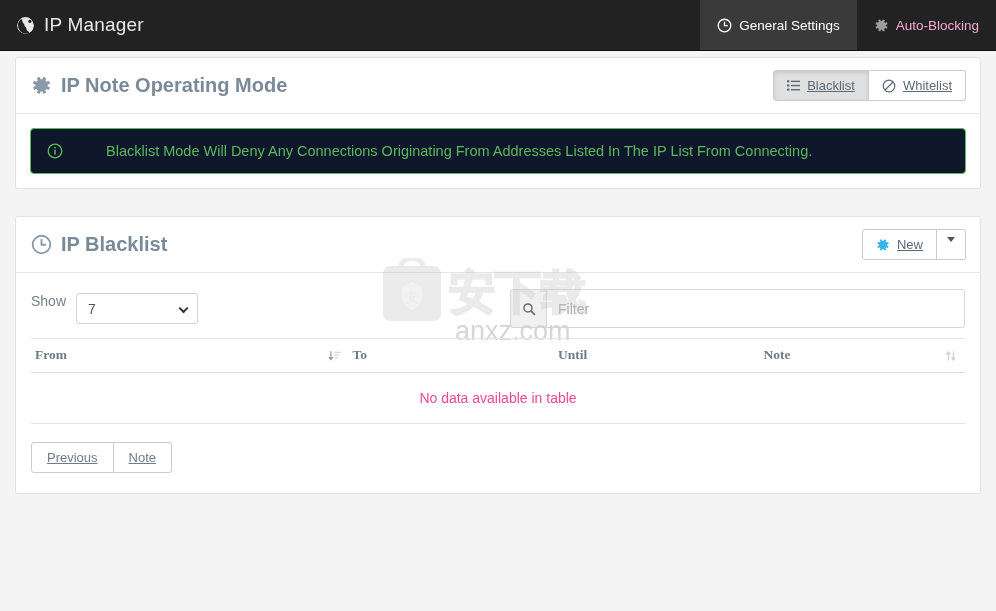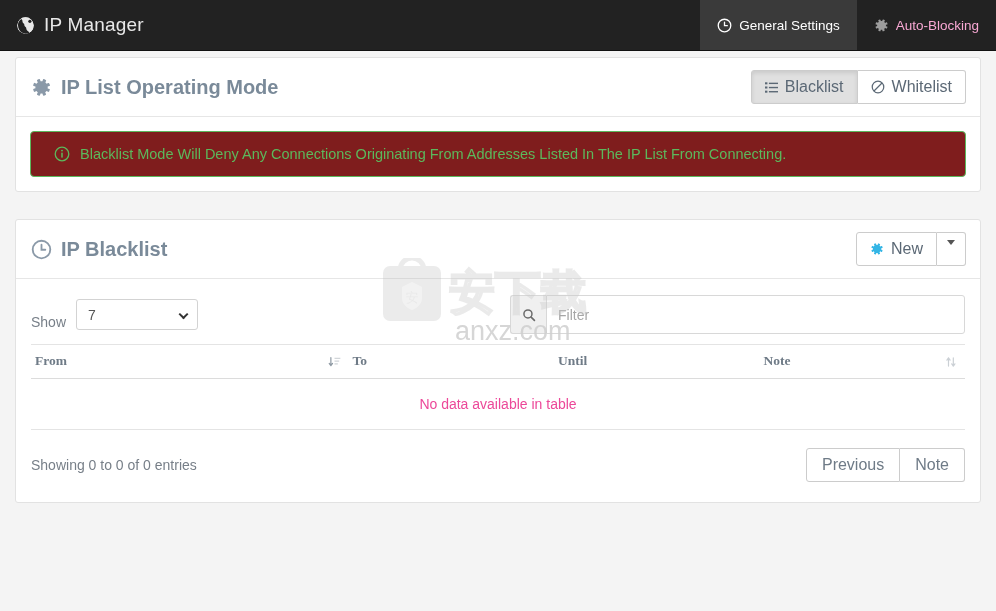--- a/index.html
+++ b/index.html
@@ -65,59 +65,60 @@
   }
   .panel-title .picon { margin-right: 9px; display: flex; align-items: center; }
 
   
   .btn-group { display: flex; }
   .btn {
     display: inline-flex; justify-content: center;
     border: 1px solid #cccccc;
     background: #ffffff;
     color: #5b6875;
-    font-size: 16px;
+    font-size: 13px;
     font-family: "Liberation Sans", sans-serif;
     padding: 7px 13px;
     cursor: pointer;
     white-space: nowrap;
+    text-decoration: underline;
   }
   .btn .bicon { margin-right: 7px; display: flex; align-items: center; }
   .btn-group .btn:first-child { border-radius: 3px 0 0 3px; }
   .btn-group .btn:last-child  { border-radius: 0 3px 3px 0; border-left: none; }
   .btn.active { background: #e0e0e0; box-shadow: inset 0 2px 4px rgba(0,0,0,.1); }
   .btn.caret-btn { padding: 7px 10px; }
 
   .caret {
     width: 0; height: 0;
     border-left: 4px solid transparent;
     border-right: 4px solid transparent;
     border-top: 5px solid #555;
   }
 
   
   .alert-wrap { padding: 14px 14px 0 14px; }
   .alert {
     border: 1px solid #5cb85c;
     border-radius: 4px;
-    background: #7f1d1d;
+    background: #0f172a;
     color: #5cb85c;
     font-size: 14.5px;
-    padding: 14px 23px;
-    display: flex; align-items: center;
+    padding: 14px 16px;
+    display: flex; align-items: center; gap: 33px;
   }
   .alert .aicon { margin-right: 10px; display: flex; align-items: center; }
   .alert-pad-bottom { height: 14px; }
 
   
   .table-tools {
     display: flex; align-items: center; justify-content: space-between;
     padding: 16px 15px 10px 15px;
   }
-  .length-box { display: flex; align-items: flex-end; }
+  .length-box { display: flex; align-items: flex-start; }
   .length-label { color: #777f88; font-size: 14px; margin-right: 10px; }
   .select-wrap { position: relative; }
   select.length-select {
     appearance: none; -webkit-appearance: none; -moz-appearance: none;
     border: 1px solid #d3d3d3;
     background: #ffffff;
     border-radius: 3px;
     height: 31px;
     width: 122px;
     padding: 0 28px 0 11px;
@@ -259,21 +260,21 @@
 
   <div class="panel mode">
     <div class="panel-head">
       <div class="panel-title">
         <span class="picon">
           <svg width="21" height="21" viewBox="0 0 16 16">
             <path d="M8 5.1a2.9 2.9 0 1 0 0 5.8 2.9 2.9 0 0 0 0-5.8zm0 4.3a1.4 1.4 0 1 1 0-2.8 1.4 1.4 0 0 1 0 2.8z" fill="#8a99a8"></path>
             <path d="M14 9.1l-1.3-.4a4.8 4.8 0 0 0 0-1.4l1.3-.4a.6.6 0 0 0 .4-.8l-.5-1.2a.6.6 0 0 0-.8-.3l-1.2.6a4.9 4.9 0 0 0-1-1l.6-1.2a.6.6 0 0 0-.3-.8L9.9 1.6a.6.6 0 0 0-.8.4l-.4 1.3a4.8 4.8 0 0 0-1.4 0L6.9 2a.6.6 0 0 0-.8-.4l-1.2.5a.6.6 0 0 0-.3.8l.6 1.2a4.9 4.9 0 0 0-1 1l-1.2-.6a.6.6 0 0 0-.8.3l-.5 1.2a.6.6 0 0 0 .4.8l1.3.4a4.8 4.8 0 0 0 0 1.4l-1.3.4a.6.6 0 0 0-.4.8l.5 1.2a.6.6 0 0 0 .8.3l1.2-.6a4.9 4.9 0 0 0 1 1l-.6 1.2a.6.6 0 0 0 .3.8l1.2.5a.6.6 0 0 0 .8-.4l.4-1.3a4.8 4.8 0 0 0 1.4 0l.4 1.3a.6.6 0 0 0 .8.4l1.2-.5a.6.6 0 0 0 .3-.8l-.6-1.2a4.9 4.9 0 0 0 1-1l1.2.6a.6.6 0 0 0 .8-.3l.5-1.2a.6.6 0 0 0-.4-.8z" fill="#8a99a8"></path>
           </svg>
         </span>
-        <span>IP List Operating Mode</span>
+        <span>IP Note Operating Mode</span>
       </div>
 
       <div class="btn-group">
         <button class="btn active">
           <span class="bicon">
             <svg width="13" height="13" viewBox="0 0 14 14">
               <rect x="0" y="1.4" width="2.6" height="2.2" fill="#5b6875"></rect>
               <rect x="0" y="5.9" width="2.6" height="2.2" fill="#5b6875"></rect>
               <rect x="0" y="10.4" width="2.6" height="2.2" fill="#5b6875"></rect>
               <rect x="4.2" y="1.8" width="9.8" height="1.5" fill="#5b6875"></rect>
@@ -392,21 +393,20 @@
         </tr>
       </thead>
       <tbody>
         <tr>
           <td class="empty" colspan="4">No data available in table</td>
         </tr>
       </tbody>
     </table>
 
     <div class="table-foot">
-      <div class="entries-info">Showing 0 to 0 of 0 entries</div>
       <div class="pager btn-group">
         <button class="btn">
           <span>Previous</span>
         </button>
         <button class="btn">
           <span>Note</span>
         </button>
       </div>
     </div>
   </div>

